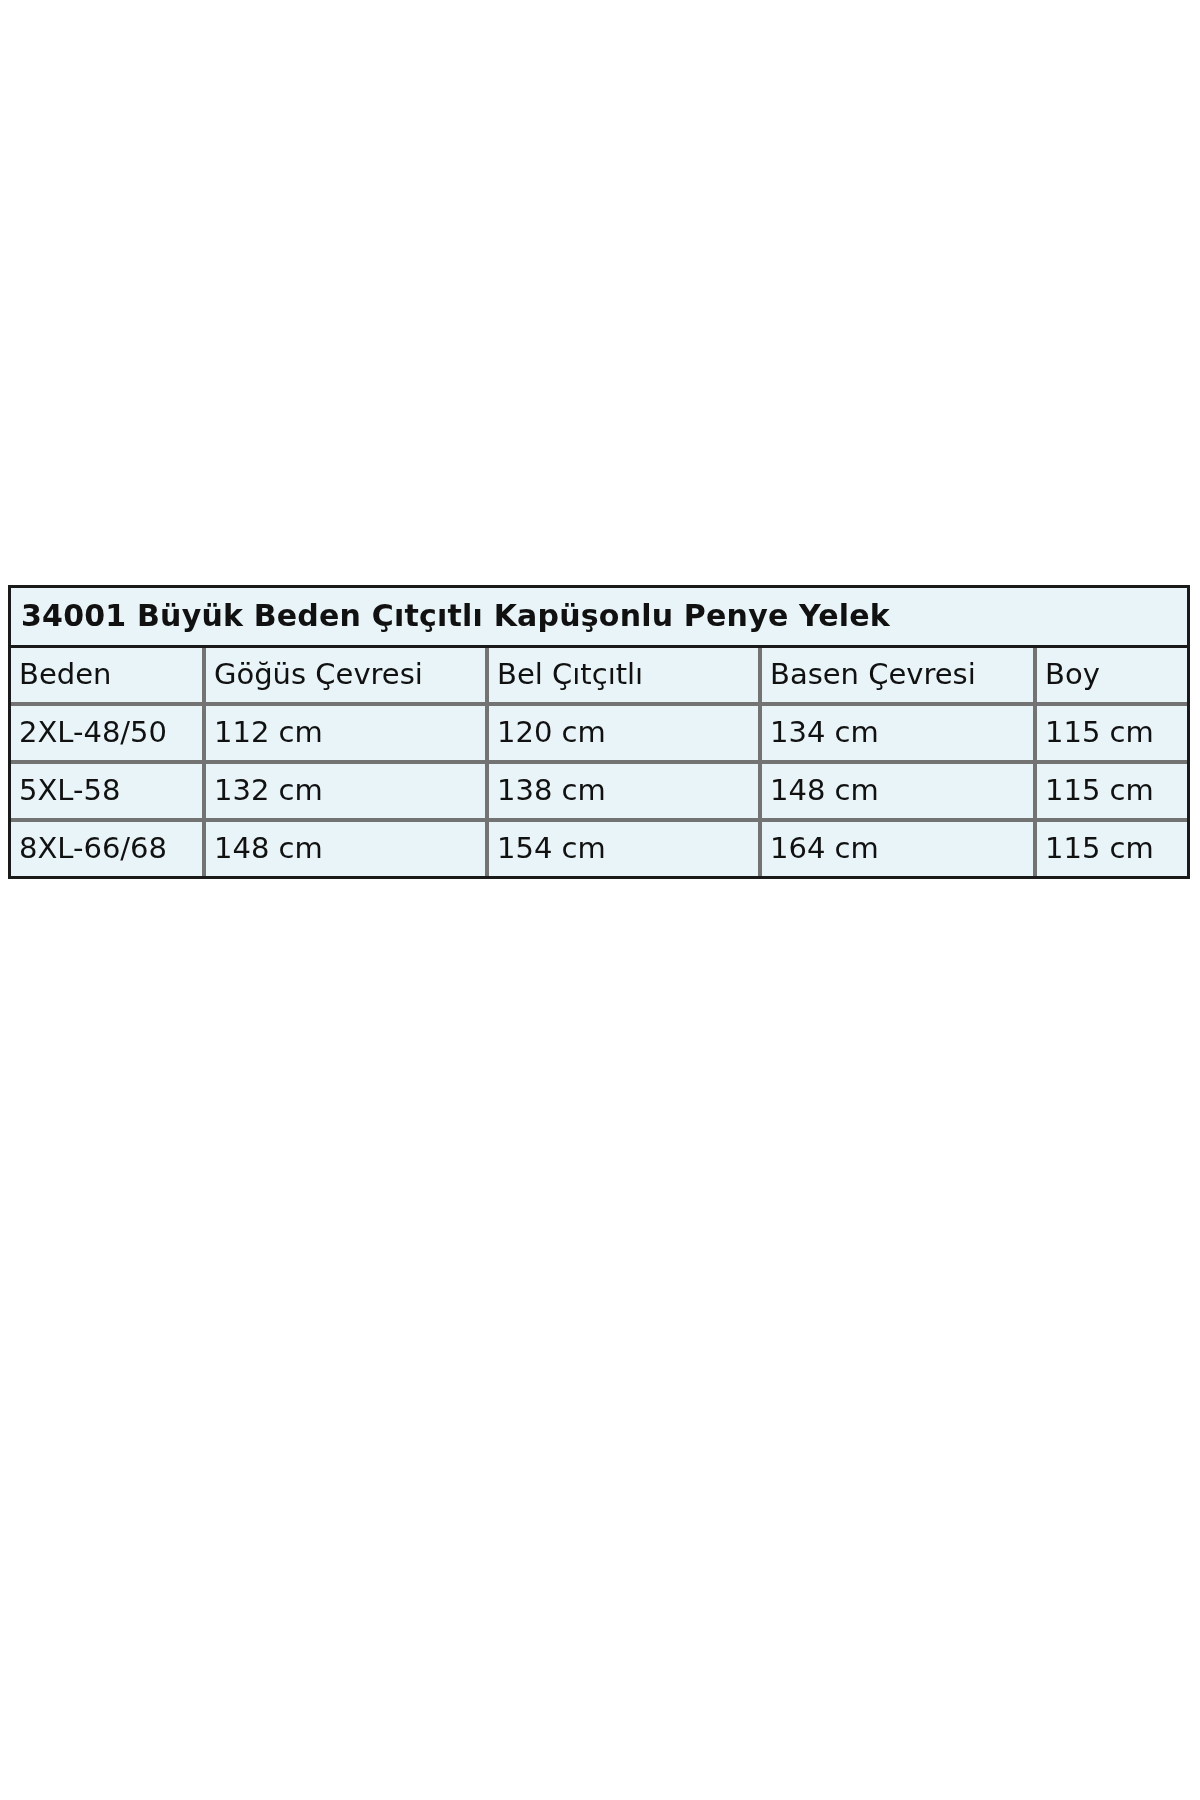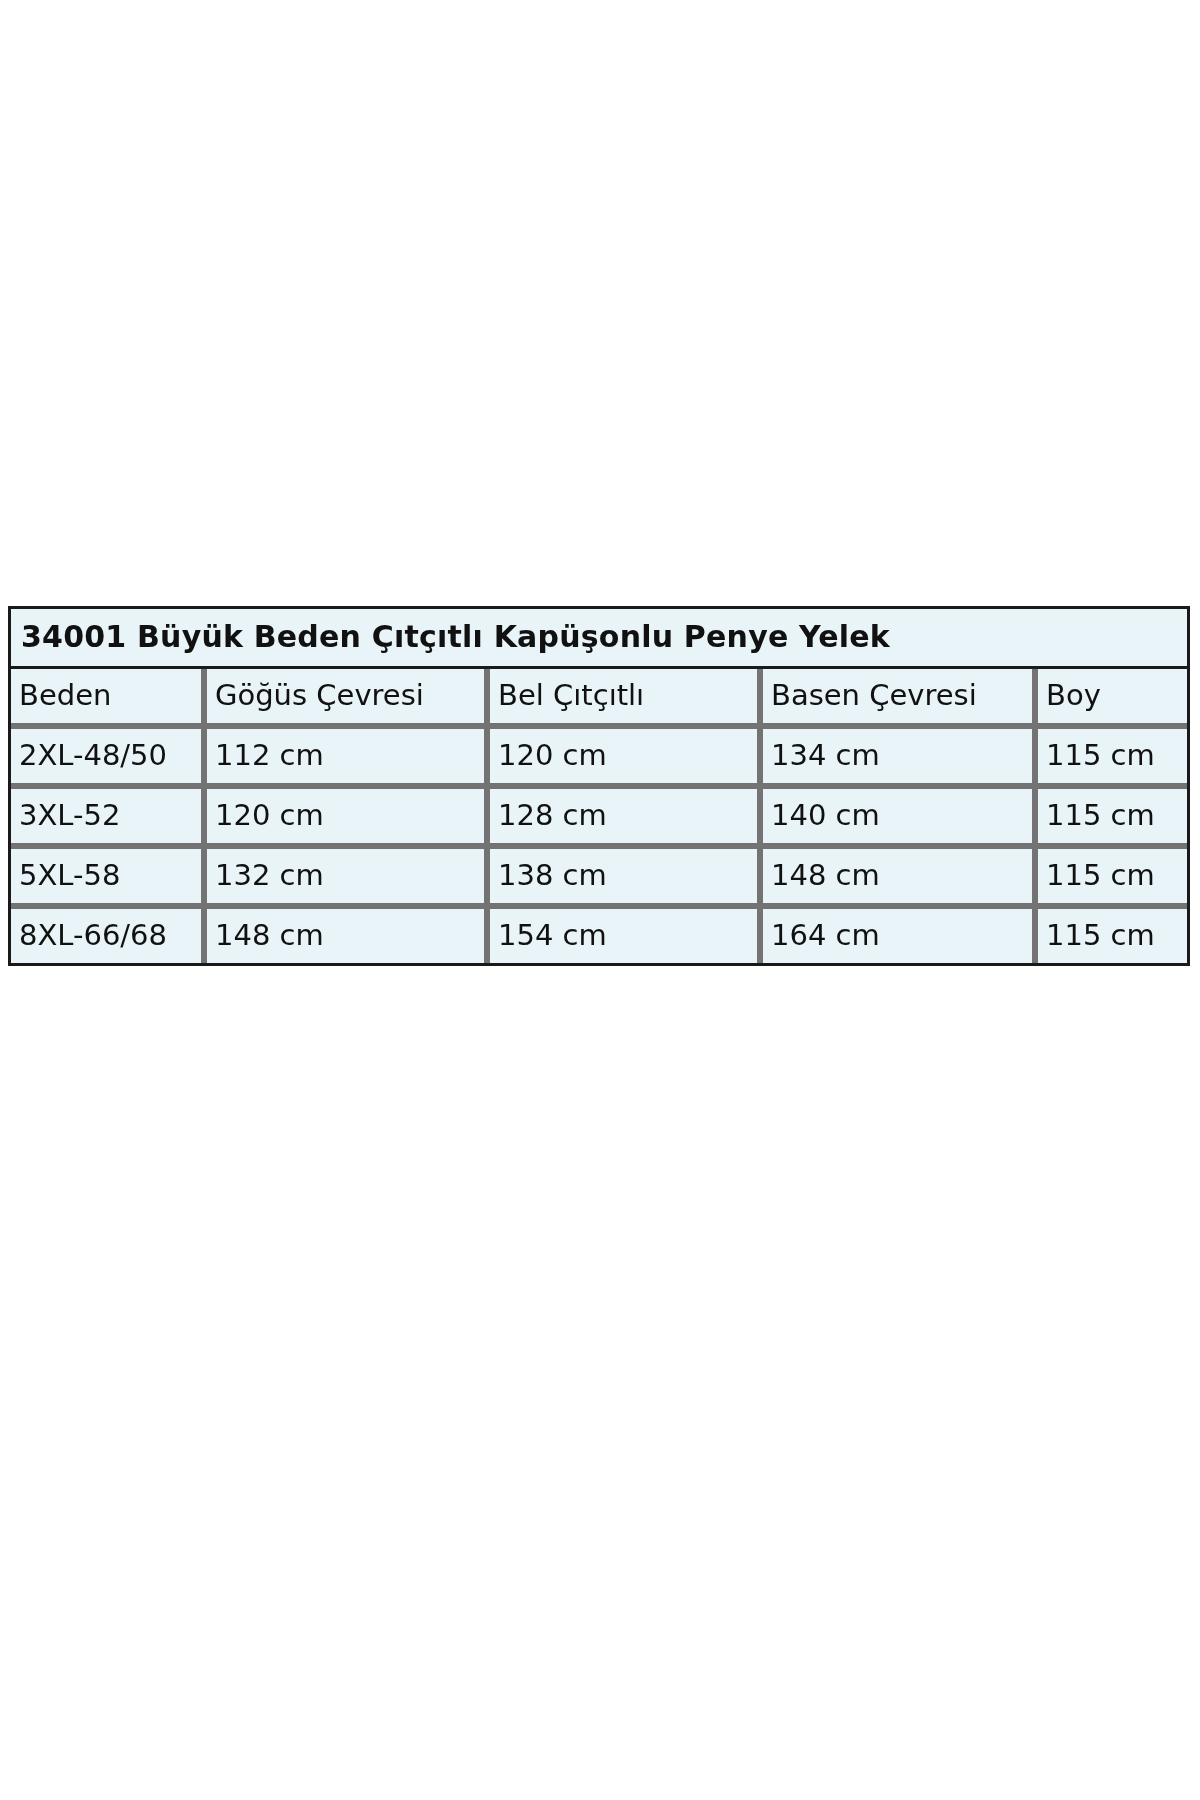--- a/index.html
+++ b/index.html
@@ -10,21 +10,21 @@
   body {
     width: 1200px;
     height: 1800px;
     font-family: "DejaVu Sans", sans-serif;
     position: relative;
     overflow: hidden;
   }
   .sheet {
     position: absolute;
     left: 8px;
-    top: 606px;
+    top: 585px;
     width: 1182px;
     background: #e8f4f8;
     border: 3px solid #1a1a1a;
     box-sizing: border-box;
   }
   .title-row {
     border-bottom: 3px solid #1a1a1a;
     padding: 10px 10px 12px 10px;
     background: #e8f4f8;
   }
@@ -37,21 +37,21 @@
     white-space: nowrap;
   }
   table.size-table {
     border-collapse: collapse;
     width: 100%;
     background: #e8f4f8;
     table-layout: fixed;
   }
   table.size-table th,
   table.size-table td {
-    border: 6px solid #737373;
+    border: 4px solid #737373;
     font-size: 29px;
     color: #111111;
     padding: 9px 8px 11px 8px;
     text-align: left;
     font-weight: normal;
     background: #e8f4f8;
     overflow: hidden;
     white-space: nowrap;
   }
   table.size-table tr th:first-child,
@@ -101,27 +101,20 @@
     </thead>
     <tbody>
       <tr>
         <td>2XL-48/50</td>
         <td>112 cm</td>
         <td>120 cm</td>
         <td>134 cm</td>
         <td>115 cm</td>
       </tr>
       <tr>
-        <td>3XL-52</td>
-        <td>120 cm</td>
-        <td>128 cm</td>
-        <td>140 cm</td>
-        <td>115 cm</td>
-      </tr>
-      <tr>
         <td>5XL-58</td>
         <td>132 cm</td>
         <td>138 cm</td>
         <td>148 cm</td>
         <td>115 cm</td>
       </tr>
       <tr>
         <td>8XL-66/68</td>
         <td>148 cm</td>
         <td>154 cm</td>

